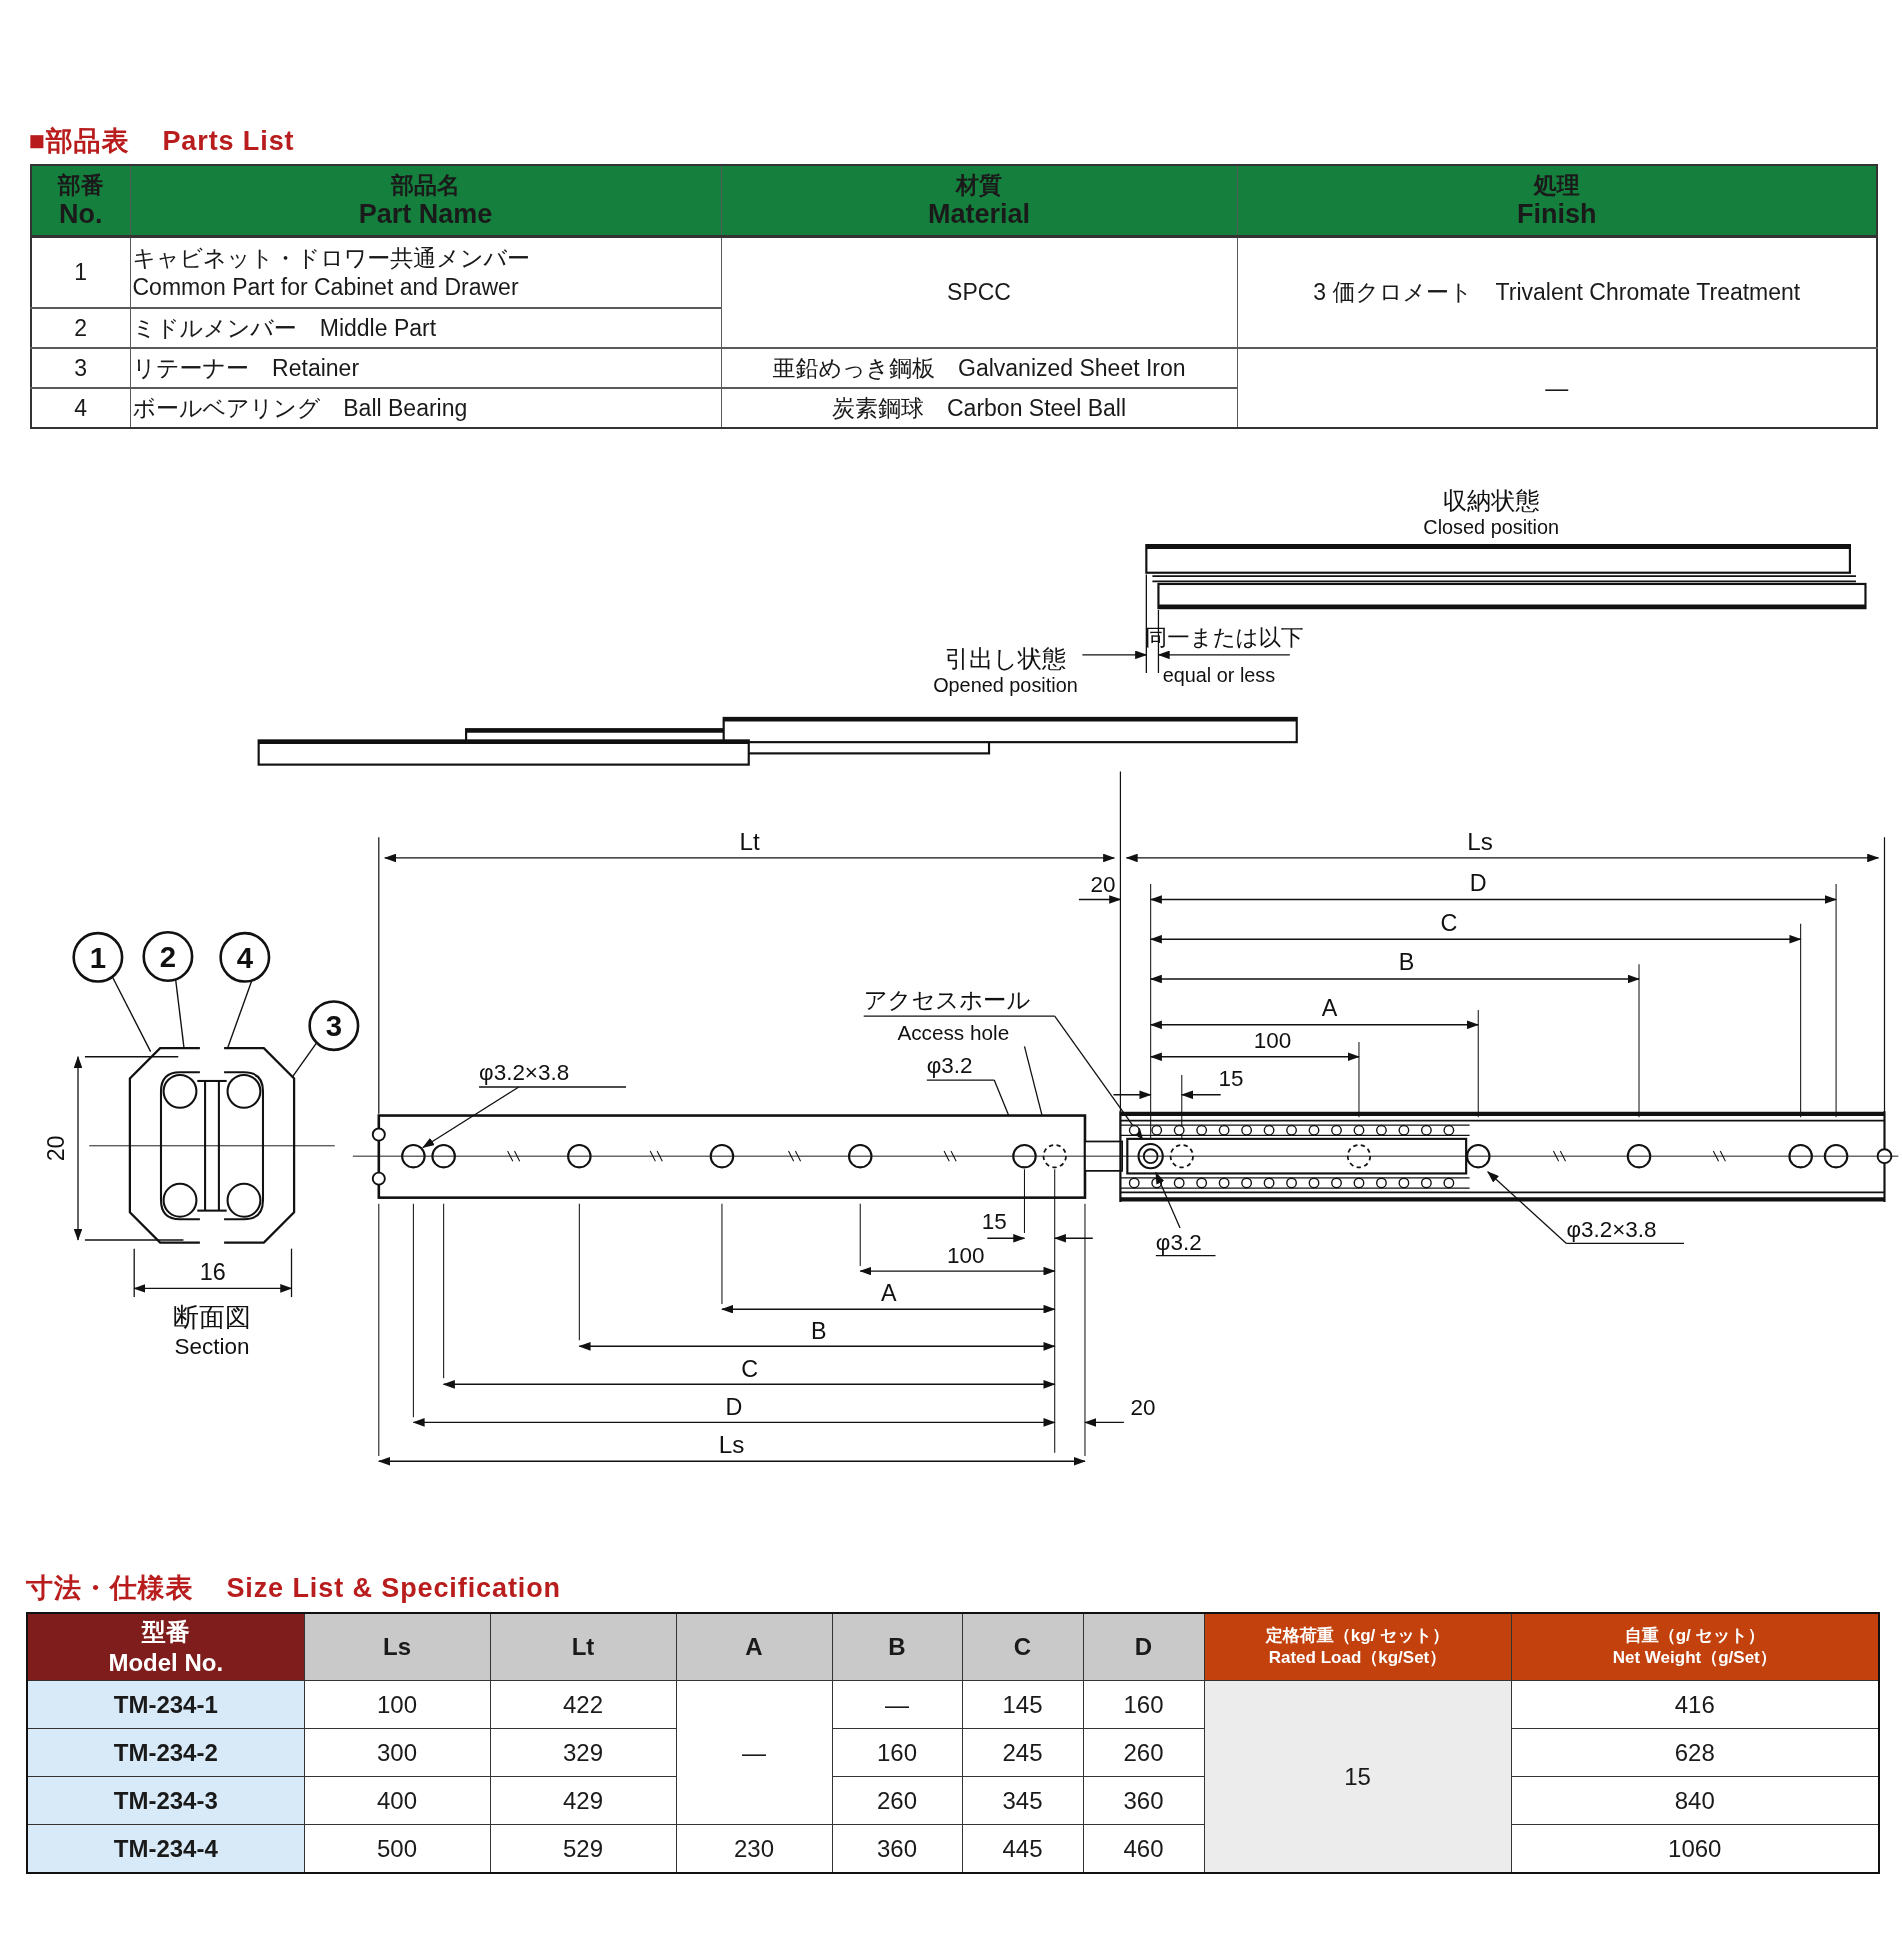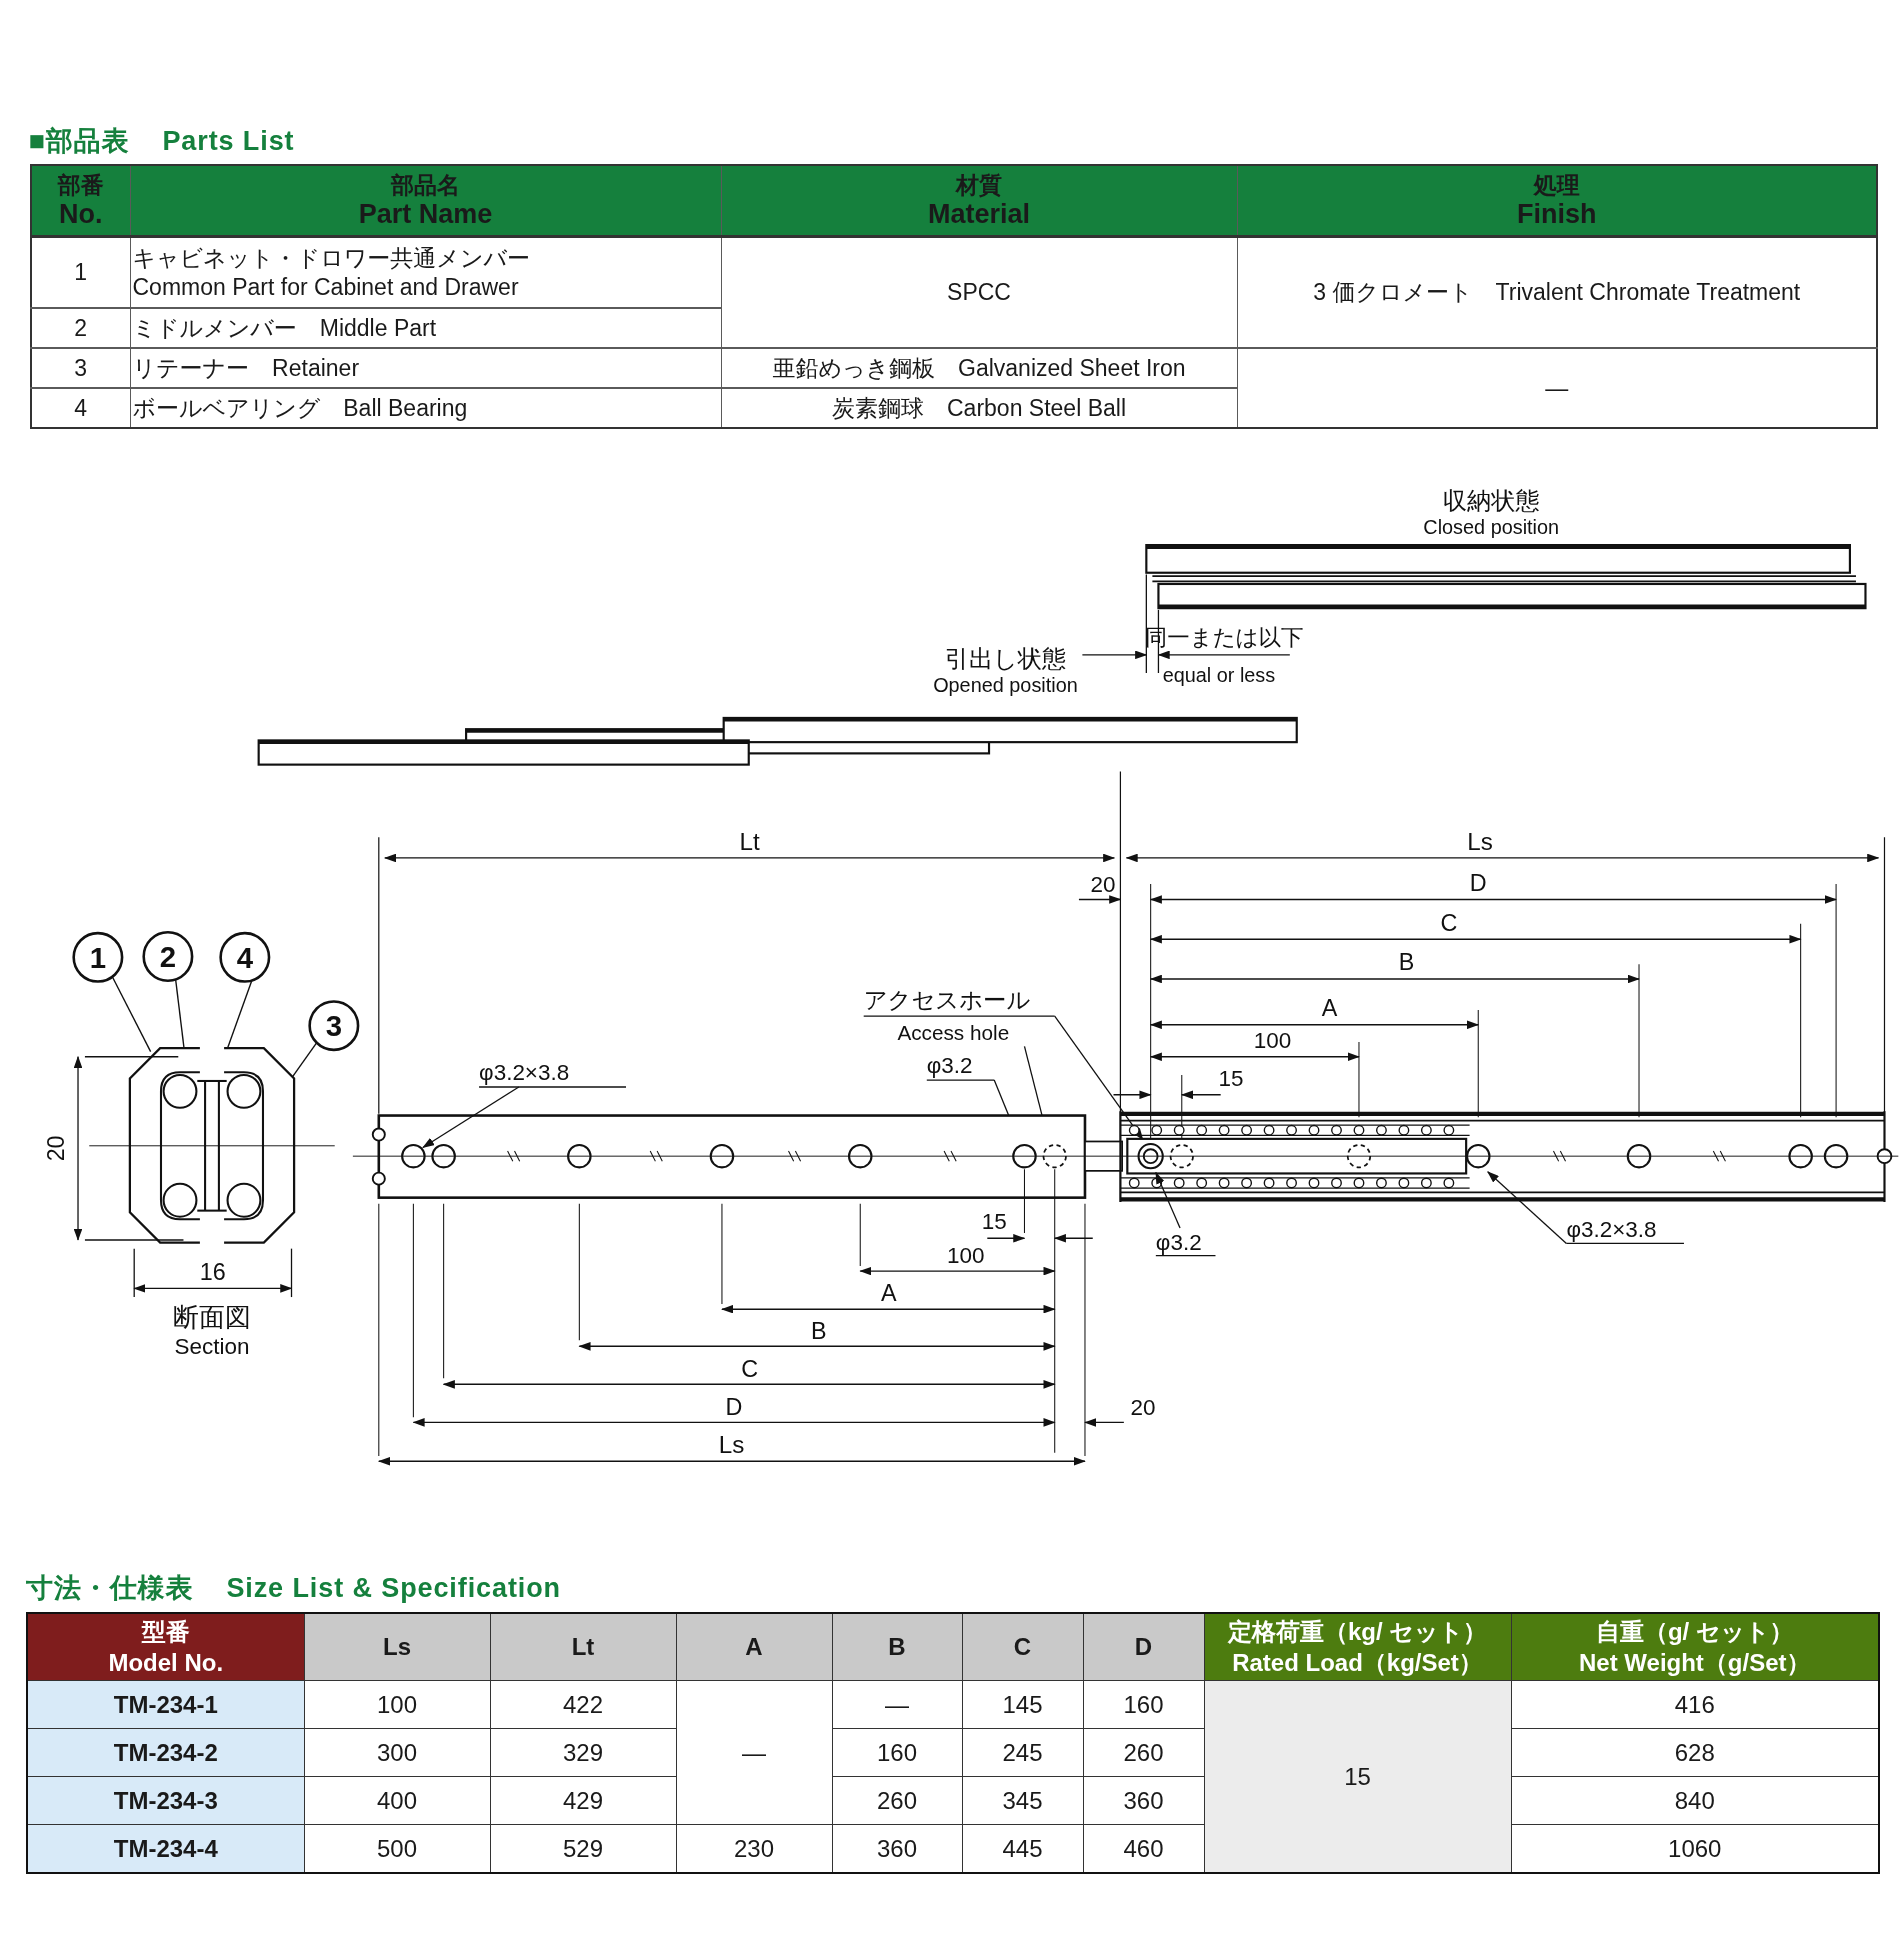--- a/index.html
+++ b/index.html
@@ -1,39 +1,39 @@
 <!DOCTYPE html>
 <html style="font-size:14px"><head>
 <meta charset="utf-8">
 <style>
   html,body{margin:0;padding:0;}
   body{
     width:1902px;height:1954px;position:relative;background:#ffffff;
     font-family:"Liberation Sans","DejaVu Sans",sans-serif;color:#1a1a1a;
   }
   
-  .sec-title{position:absolute;font-size:27px;font-weight:bold;color:#15803d;letter-spacing:0.9px;white-space:nowrap;}
+  .sec-title{position:absolute;font-size:27px;font-weight:bold;color:#b91c1c;letter-spacing:0.9px;white-space:nowrap;}
   .sec-title .en{margin-left:33px;}
   
   table{border-collapse:collapse;table-layout:fixed;}
   .parts{position:absolute;left:30px;top:164px;width:1846px;border:2.6px solid #333;}
   .parts th,.parts td{border:1.7px solid #5a5a5a;padding:0;vertical-align:middle;font-size:23px;}
   .parts thead th{background:#15803d;height:69px;border-bottom:3.5px solid #333;font-weight:bold;}
   .parts .h-en{font-size:27px;font-weight:bold;}
   .parts td{height:38px;text-align:center;border-top:2.6px solid #5a5a5a;}
   .parts td.name{text-align:left;padding-left:2px;}
   .parts tr.tall td{height:69px;}
   .parts .jp-line{line-height:1.25;}
   
   .spec{position:absolute;left:26px;top:1612px;width:1850px;border:2.6px solid #111;}
   .spec th,.spec td{border:1.7px solid #333;padding:0;text-align:center;vertical-align:middle;font-size:24px;}
   .spec thead th{height:66px;font-weight:bold;}
   .spec .th-dim{background:#c9c9c9;}
   .spec .th-model{background:#7f1d1d;color:#ffffff;}
-  .spec .th-dark{background:#4d7c0f;color:#ffffff;font-size:24px;}
+  .spec .th-dark{background:#c2410c;color:#ffffff;font-size:17px;}
   .spec td{height:47px;background:#ffffff;}
   .spec td.model{background:#d8eaf8;font-weight:bold;}
   .spec td.rated{background:#ececec;}
   .spec .h2{line-height:1.3;}
   
   #drawing{position:absolute;left:0;top:450px;}
   #drawing text{fill:#111;font-family:"Liberation Sans","DejaVu Sans",sans-serif;}
 </style>
 </head>
 <body>

